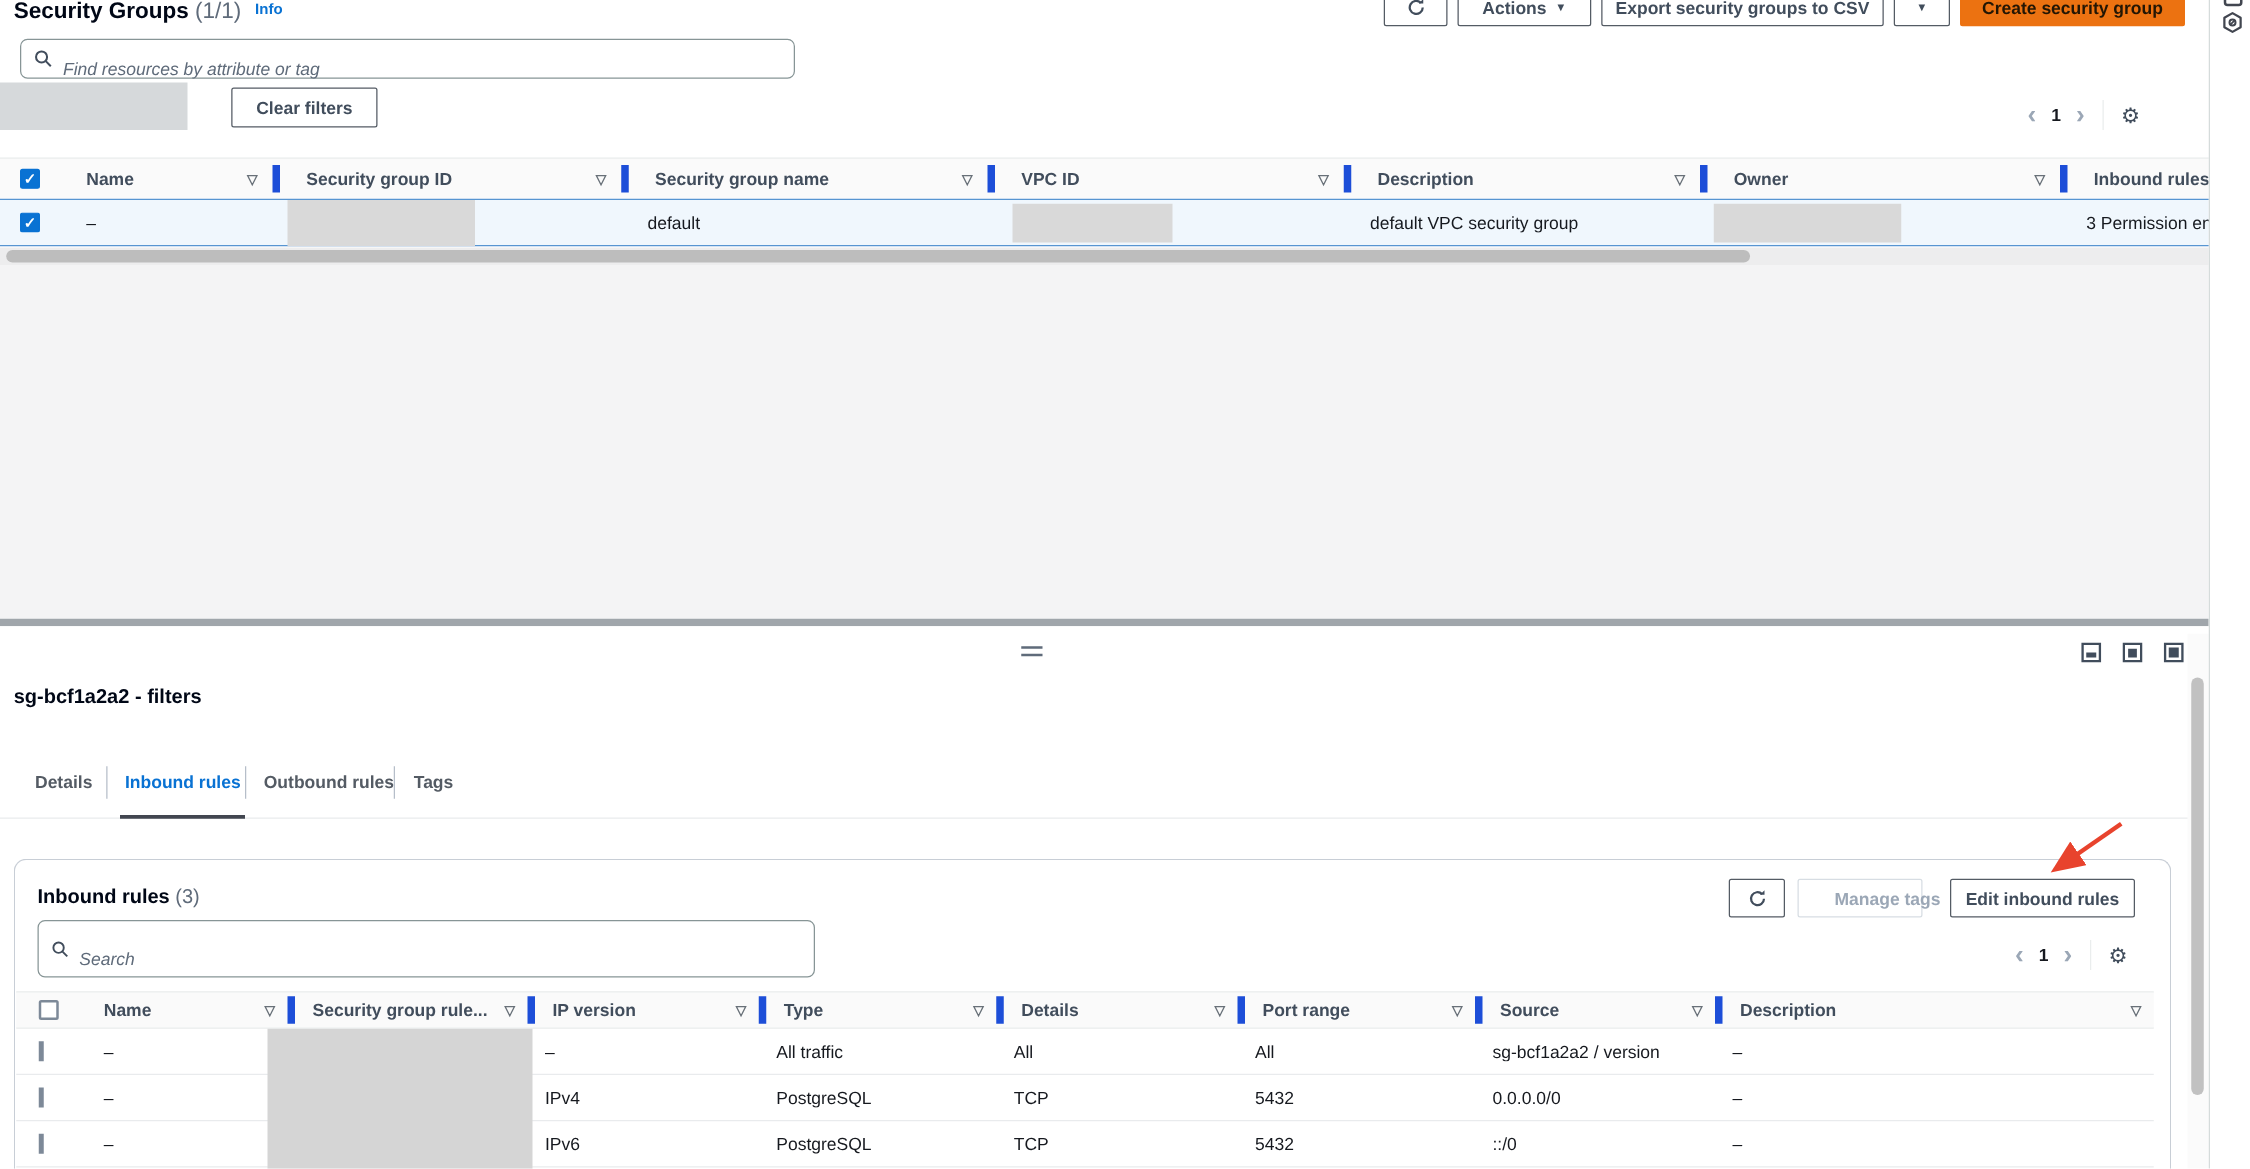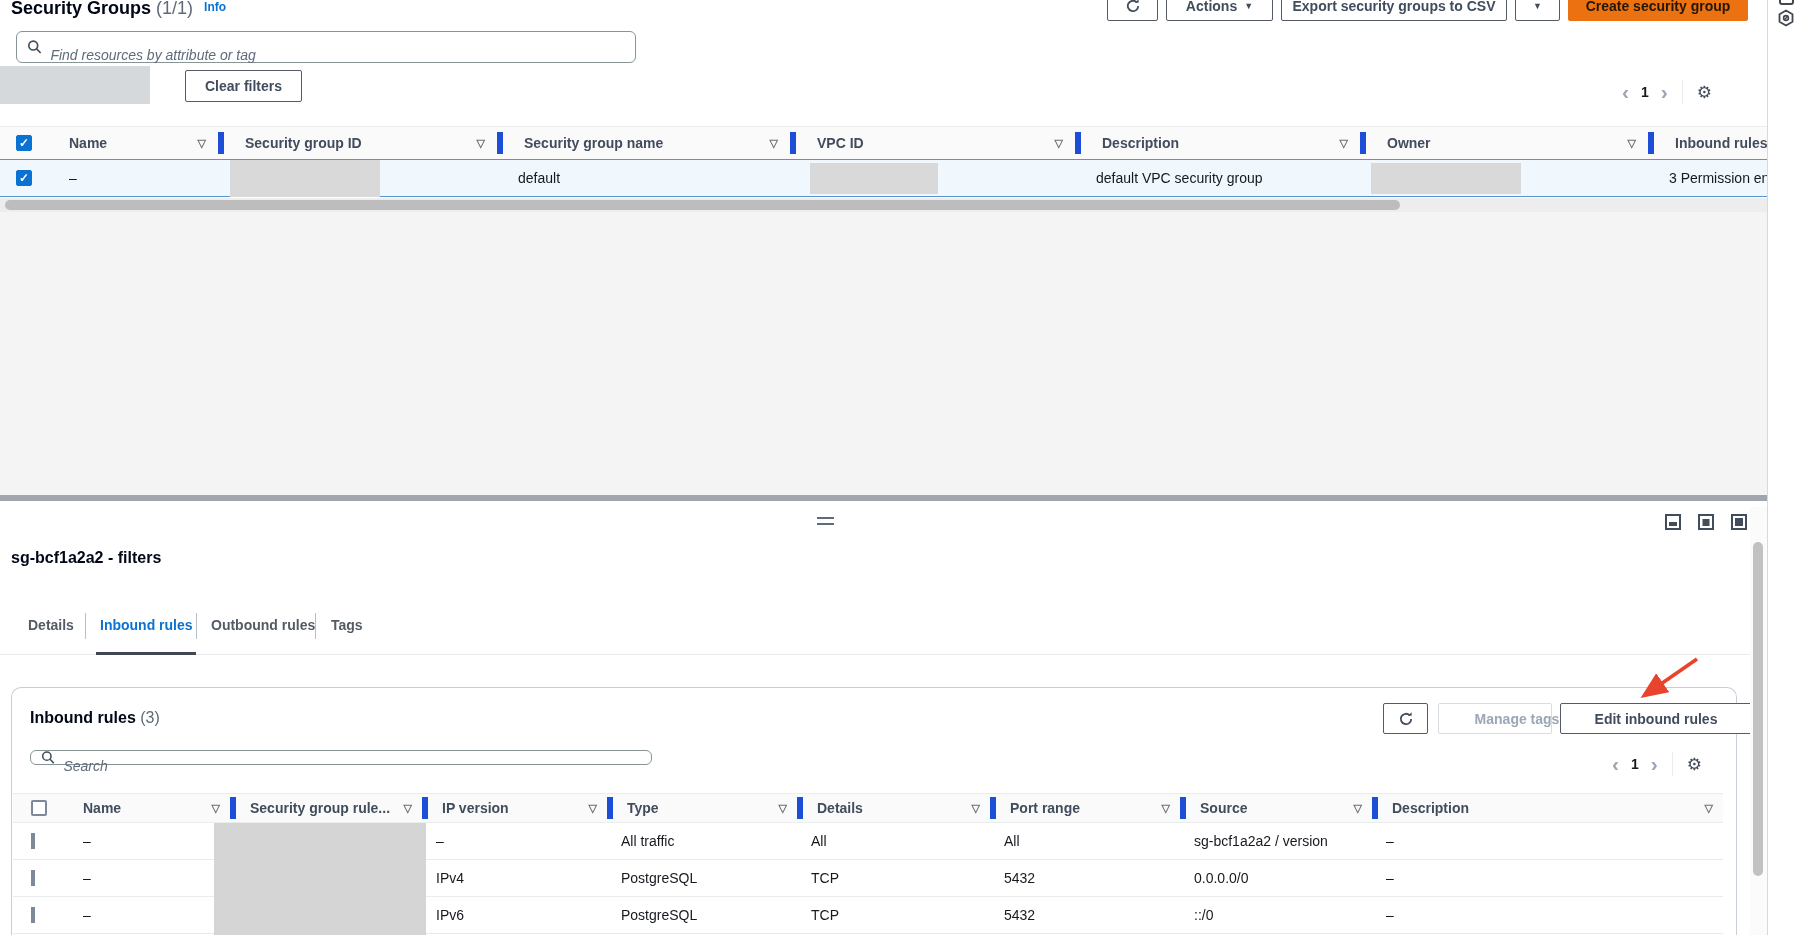--- a/index.html
+++ b/index.html
@@ -88,23 +88,23 @@
   .tab.active { color:#0972d3; }
   .tab-sep { position:absolute; top:8px; width:1px; height:26px; background:#b6bec9; }
   .tab-underline { position:absolute; left:96px; top:47px; width:100px; height:3px; background:#424650; }
 
   .card { position:absolute; left:11px; top:186px; width:1726px; height:300px; background:#fff;
           border:1px solid #c8ced6; border-radius:10px 10px 0 0; border-bottom:none; }
   .card-title { position:absolute; left:18px; top:21px; font-size:16px; font-weight:bold; color:#000716; }
   .card-title .count { font-weight:400; color:#5f6b7a; }
   .card .btn { top:15px; height:31px; }
   #btn-refresh-bottom { left:1371px; width:45px; }
-  #btn-manage-tags { left:1426px; width:114px; color:#9ba7b6; border-color:#d7dde3;padding-left:44px; }
-  #btn-edit-rules { left:1548px; width:192px;align-items:center; }
-  .card .search-box { left:18px; top:62px; width:622px; height:15px; border-color:#879596; }
+  #btn-manage-tags { left:1426px; width:100px; color:#9ba7b6; border-color:#d7dde3;padding-left:44px; }
+  #btn-edit-rules { left:1548px; width:148px;align-items:center; }
+  .card .search-box { left:18px; top:48px; width:622px; height:46px; border-color:#879596; }
   #pagination-bottom { right:34px; top:64px; }
 
   #rules-header { position:absolute; left:1px; top:105px; width:1710px; height:30px;
                   grid-template-columns:56px 161px 192px 185px 190px 193px 190px 192px 351px;
                   border-bottom:1px solid #eaeded; background:#fafafa; }
   .rule-row { position:absolute; left:1px; width:1710px; height:37px; border-bottom:1px solid #e9ebed;
               display:grid; grid-template-columns:56px 161px 192px 185px 190px 193px 190px 192px 351px;
               align-items:center; font-size:14px; }
   #rule-row-0 { top:135px; } #rule-row-1 { top:172px; } #rule-row-2 { top:209px; }
   .card .checkbox { margin-left:18px; }

